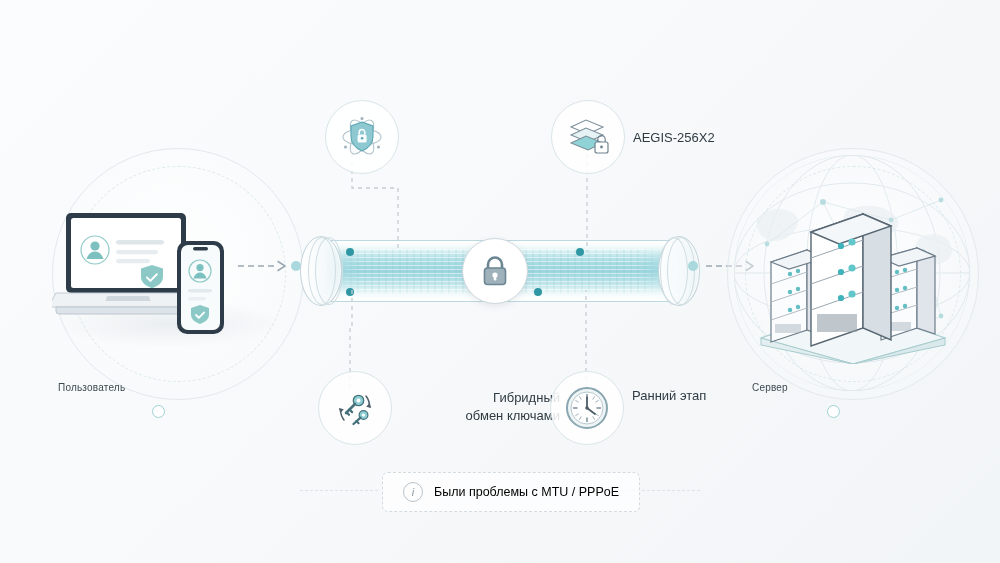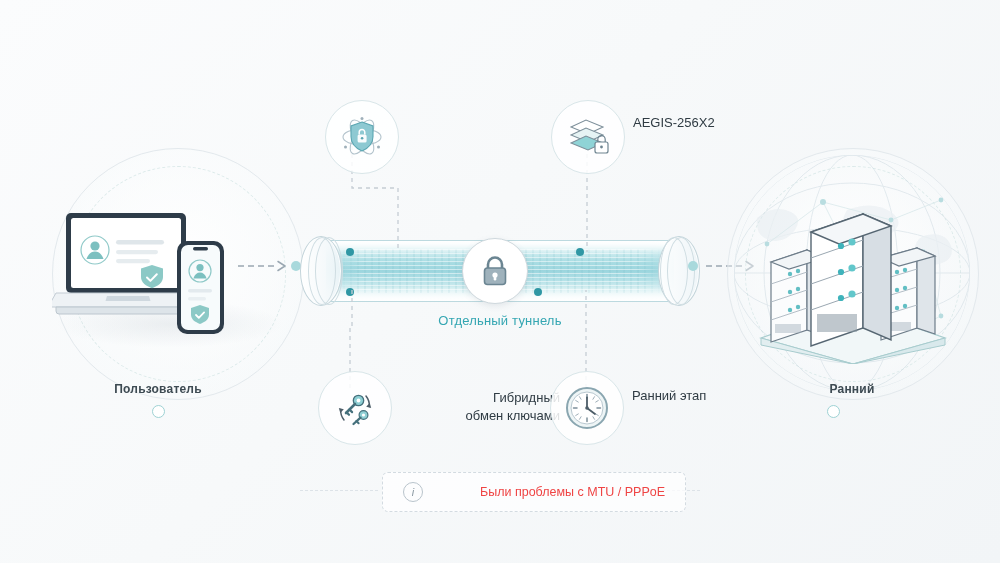--- a/index.html
+++ b/index.html
@@ -18,22 +18,22 @@
     border:1px solid #e3e9ed;
     background:radial-gradient(circle at 50% 45%, rgba(255,255,255,.9) 0%, rgba(248,251,252,.35) 70%, rgba(248,251,252,0) 100%);
   }
   .halo-inner{
     border-radius:50%;
     border:1px dashed #dceaea;
   }
 
   
   .endpoint-label{
-    font-size:12px;color:#3d4a52;letter-spacing:.2px;
-    text-align:center;white-space:nowrap;font-weight:bold;
+    font-size:10px;color:#3d4a52;letter-spacing:.2px;
+    text-align:left;white-space:nowrap;
   }
   .halo-node{
     width:11px;height:11px;border-radius:50%;
     border:1.6px solid #9ed2d4;background:#ffffff;
   }
 
   
   .tunnel-body{
     border-radius:4px;
     background:
@@ -108,21 +108,21 @@
     width:10px;height:10px;border-radius:50%;background:#a9d9dc;
   }
 
   
   .note{
     border:1px dashed #d3dbe1;border-radius:6px;
     background:rgba(255,255,255,.72);
     display:flex;align-items:center;gap:11px;
     padding:9px 20px;
   }
-  .note-text{font-size:12.5px;color:#ef4444;white-space:nowrap;margin-left:46px;}
+  .note-text{font-size:12.5px;color:#000000;white-space:nowrap;}
   .note-icon{
     width:18px;height:18px;border-radius:50%;
     border:1px solid #b9c4cc;color:#8a98a2;
     font-size:11px;font-style:italic;
     display:flex;align-items:center;justify-content:center;
   }
   .note-rule{position:absolute;top:50%;height:1px;border-top:1px dashed #dde3e8;}
 
   .device-shadow{
     border-radius:50%;
@@ -208,21 +208,20 @@
     <div class="abs lock-badge" style="left:164px;top:6px;width:64px;height:64px;">
       <svg width="30" height="34" viewBox="0 0 30 34">
         <path d="M8 14 V10.5 a7 7 0 0 1 14 0 V14" fill="none" stroke="#6b8592" stroke-width="2.6" stroke-linecap="round"></path>
         <rect x="4.5" y="14" width="21" height="16.5" rx="3" fill="#9fb2bc" stroke="#6b8592" stroke-width="1.6"></rect>
         <circle cx="15" cy="21" r="2.6" fill="#ffffff"></circle>
         <rect x="13.7" y="21" width="2.6" height="5.6" rx="1.3" fill="#ffffff"></rect>
       </svg>
     </div>
   </div>
 
-  <div class="abs tunnel-caption" style="left:370px;top:313px;width:260px;">Отдельный туннель</div>
 
   <div class="abs flow-dot" style="left:688px;top:261px;"></div>
   <div class="abs" style="left:706px;top:258px;width:56px;height:16px;">
     <svg width="56" height="16" viewBox="0 0 56 16">
       <line x1="0" y1="8" x2="40" y2="8" stroke="#9aa7b1" stroke-width="1.5" stroke-dasharray="6 4"></line>
       <path d="M40 3.5 L47 8 L40 12.5" fill="none" stroke="#9aa7b1" stroke-width="1.5" stroke-linecap="round" stroke-linejoin="round"></path>
     </svg>
   </div>
 
   <div class="abs halo-outer" style="left:727px;top:148px;width:250px;height:250px;"></div>
@@ -337,21 +336,21 @@
           <circle cx="96" cy="102" r="3.1"></circle>
             <circle cx="107" cy="98" r="3.6" fill="#62c7cb"></circle>
         </g>
         <g fill="#8b99a4" opacity=".55">
           <rect x="72" y="118" width="40" height="18"></rect>
         </g>
       </g>
     </svg>
   </div>
 
-  <div class="abs endpoint-label" style="left:752px;top:382px;width:200px;">Ранний</div>
+  <div class="abs endpoint-label" style="left:752px;top:382px;width:200px;">Сервер</div>
 
   <div class="abs" style="left:330px;top:130px;width:130px;height:130px;">
     <svg width="130" height="130" viewBox="0 0 130 130">
       <path d="M22 0 V58 H68 V122" fill="none" stroke="#c5cdd4" stroke-width="1.3" stroke-dasharray="4 4"></path>
     </svg>
   </div>
 
   <div class="abs" style="left:580px;top:130px;width:40px;height:130px;">
     <svg width="40" height="130" viewBox="0 0 40 130">
       <path d="M7 0 V122" fill="none" stroke="#c5cdd4" stroke-width="1.3" stroke-dasharray="4 4"></path>
@@ -396,21 +395,21 @@
         <path d="M6 20 L21 13 L38 20 L23 27 Z" fill="#e6f3f4"></path>
         <path d="M6 28 L21 21 L38 28 L23 35 Z" fill="#8fd3d6"></path>
       </g>
       <g>
         <rect x="30" y="27" width="13" height="11" rx="2" fill="#ffffff" stroke="#6e8490" stroke-width="1.2"></rect>
         <path d="M32.8 27 v-2.6 a3.7 3.7 0 0 1 7.4 0 V27" fill="none" stroke="#6e8490" stroke-width="1.2"></path>
         <circle cx="36.5" cy="32" r="1.4" fill="#6e8490"></circle>
       </g>
     </svg>
   </div>
-  <div class="abs chip-label" style="left:633px;top:114px;width:160px;">AEGIS-256X2</div>
+  <div class="abs chip-label" style="left:633px;top:129px;width:160px;">AEGIS-256X2</div>
 
   <div class="abs chip-circle" style="left:318px;top:371px;width:72px;height:72px;">
     <svg width="48" height="48" viewBox="0 0 48 48">
       <g fill="none" stroke="#4d5d68" stroke-width="1.5" stroke-linecap="round">
         <path d="M35 12 a16 16 0 0 1 3.4 10.6"></path>
         <path d="M13 36 a16 16 0 0 1 -3.4 -10.6"></path>
       </g>
       <path d="M38.6 19 l1.6 5 l-5-1.3z" fill="#4d5d68"></path>
       <path d="M9.4 29 l-1.6 -5 l5 1.3z" fill="#4d5d68"></path>
       <g>

